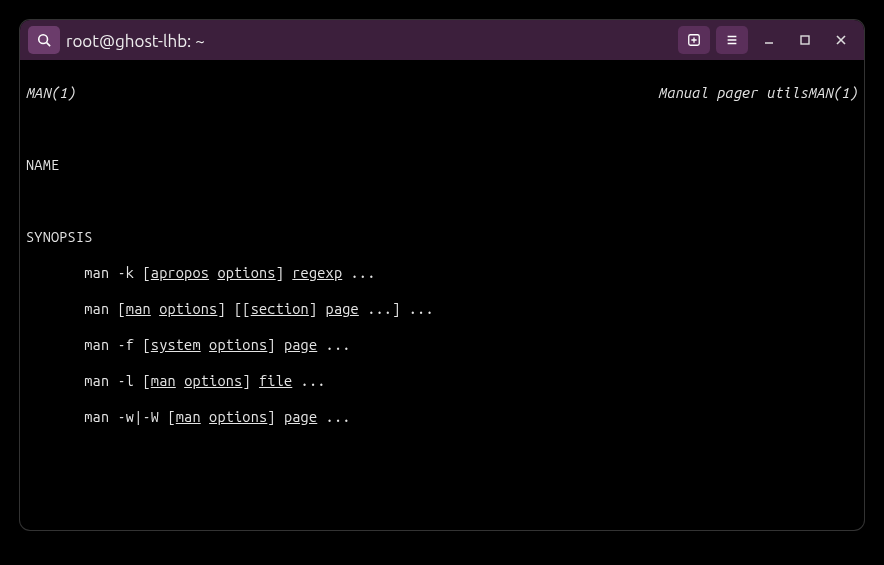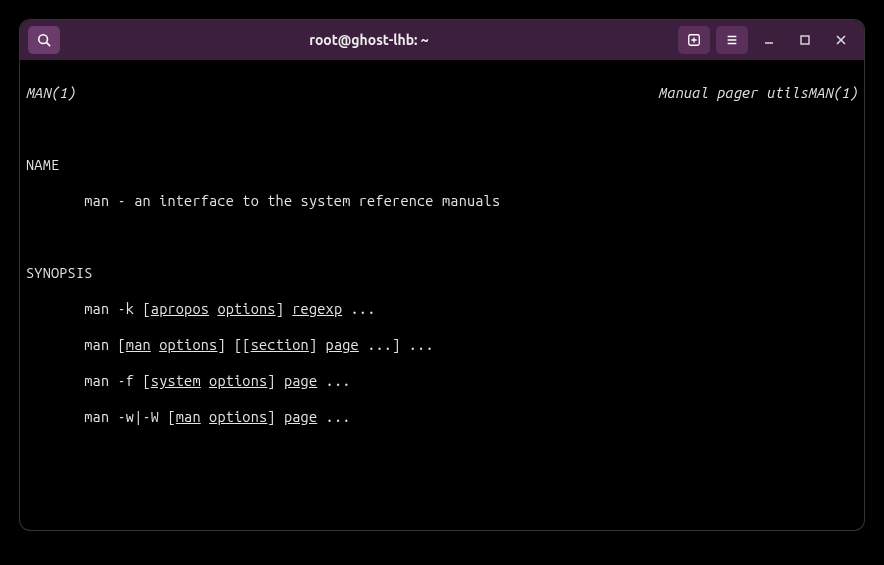--- a/index.html
+++ b/index.html
@@ -37,24 +37,23 @@
     border-radius: 5px;
     display: flex;
     align-items: center;
     justify-content: center;
     color: #ddd;
     cursor: pointer;
   }
   .tb-btn.search { background: #6b3c6b; }
   .tb-title {
     flex: 1;
-    text-align: center;
     color: #eee;
-    font-weight: bold;
-    font-size: 14px;
+    font-weight: normal;
+    font-size: 17px;
     font-family: 'Ubuntu', sans-serif;
   }
   .tb-right { display: flex; gap: 6px; align-items: center; }
   .win-btn {
     width: 30px;
     height: 28px;
     display: flex;
     align-items: center;
     justify-content: center;
     color: #ddd;
@@ -115,26 +114,26 @@
             <line x1="10" y1="2" x2="2" y2="10" stroke="#ddd" stroke-width="1.6"></line>
           </svg>
       </div>
     </div>
   </div>
 
   <div class="terminal">
 <div class="hdrline"><span>MAN(1)</span><span style="flex:1;text-align:right">Manual pager utils</span><span>MAN(1)</span></div>
 <div> </div>
 <div><span class="bold">NAME</span></div>
-<div>       man - an interface to the system reference manuals</div>
 <div> </div>
 <div><span class="bold">SYNOPSIS</span></div>
 <div>       <span class="bold">man</span> <span class="bold">-k</span> [<span class="ul">apropos</span> <span class="ul">options</span>] <span class="ul">regexp</span> ...</div>
 <div>       <span class="bold">man</span> [<span class="ul">man</span> <span class="ul">options</span>] [[<span class="ul">section</span>] <span class="ul">page</span> ...] ...</div>
 <div>       <span class="bold">man</span> <span class="bold">-f</span> [<span class="ul">system</span> <span class="ul">options</span>] <span class="ul">page</span> ...</div>
+<div>       <span class="bold">man</span> <span class="bold">-l</span> [<span class="ul">man</span> <span class="ul">options</span>] <span class="ul">file</span> ...</div>
 <div>       <span class="bold">man</span> <span class="bold">-w</span>|<span class="bold">-W</span> [<span class="ul">man</span> <span class="ul">options</span>] <span class="ul">page</span> ...</div>
 <div> </div>
 
 
 
 
 
 
 
 

